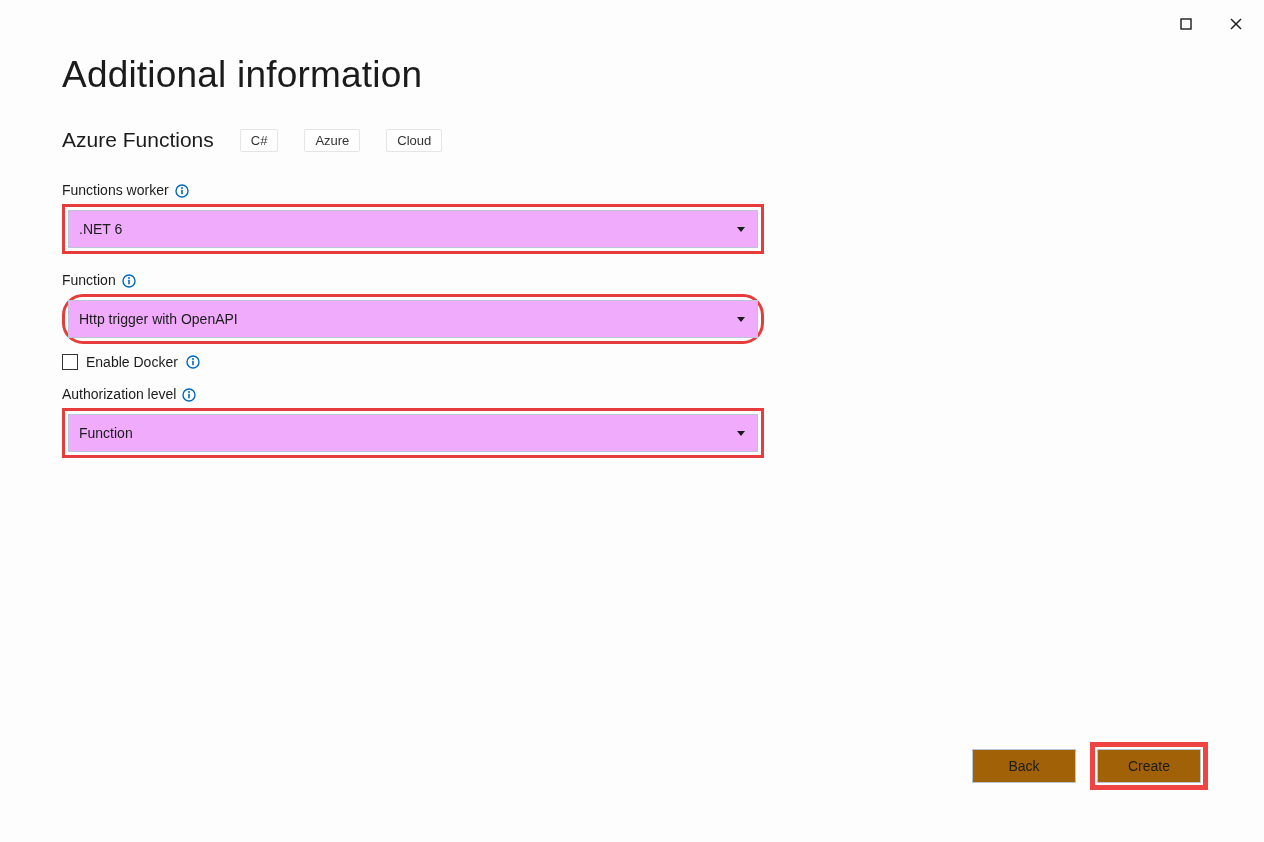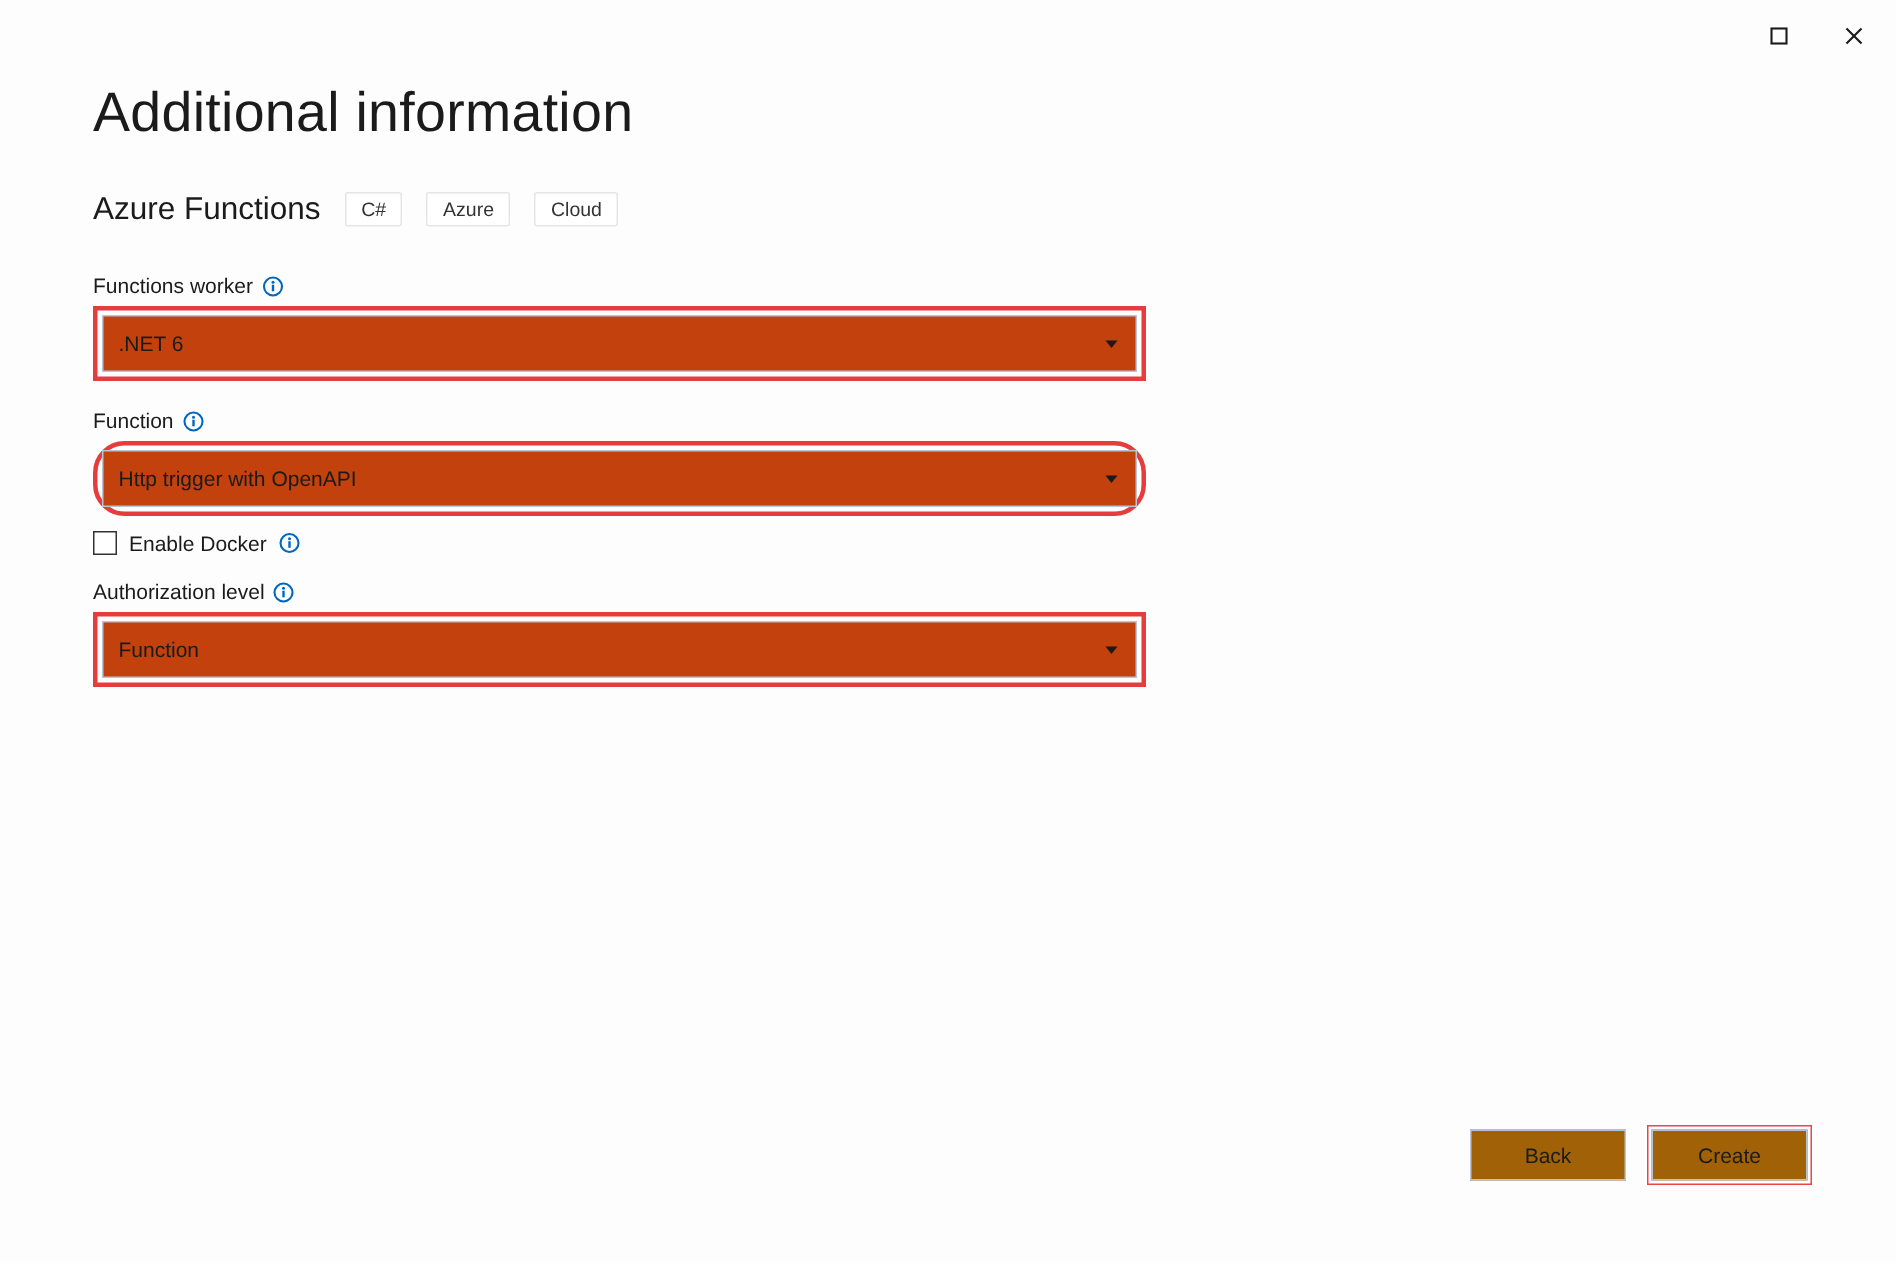--- a/index.html
+++ b/index.html
@@ -35,22 +35,22 @@
     left: 62px; top: 54px; right: 62px;
   }
   h1 {
     font-size: 37px;
     font-weight: 400;
     margin: 0 0 32px 0;
     letter-spacing: 0.2px;
   }
   .subhead-row {
     display: flex;
-    align-items: flex-start;
-    gap: 16px;
+    align-items: flex-end;
+    gap: 26px;
     margin-bottom: 30px;
   }
   .subhead {
     font-size: 21px;
     font-weight: 400;
   }
   .tag {
     font-size: 13px;
     padding: 3px 10px;
     border: 1px solid #e5e5e5;
@@ -67,21 +67,21 @@
     color: #1b1b1b;
   }
   .info-icon {
     width: 14px; height: 14px;
     display: inline-flex; align-items: center; justify-content: center;
   }
   .info-icon svg { width: 14px; height: 14px; }
   .dropdown {
     width: 690px;
     height: 38px;
-    background: #c2410c;
+    background: #f0abfc;
     border: 1px solid #b9c4d6;
     display: flex;
     align-items: center;
     justify-content: space-between;
     padding: 0 12px 0 10px;
     font-size: 14px;
     color: #1b1b1b;
     position: relative;
   }
   .dropdown .caret {
@@ -122,21 +122,21 @@
   .btn {
     width: 104px; height: 34px;
     display: flex; align-items: center; justify-content: center;
     font-size: 14px;
     border: 1px solid #b9c4d6;
     background: #a16207;
     color: #1b1b1b;
   }
   .btn-highlight {
     padding: 2px;
-    border: 1px solid #ef4444;
+    border: 5px solid #ef4444;
   }
 </style>
 </head>
 <body>
 
 <div class="window">
 
   <div class="titlebar">
     <div class="win-btn">
       <svg viewBox="0 0 12 12">

